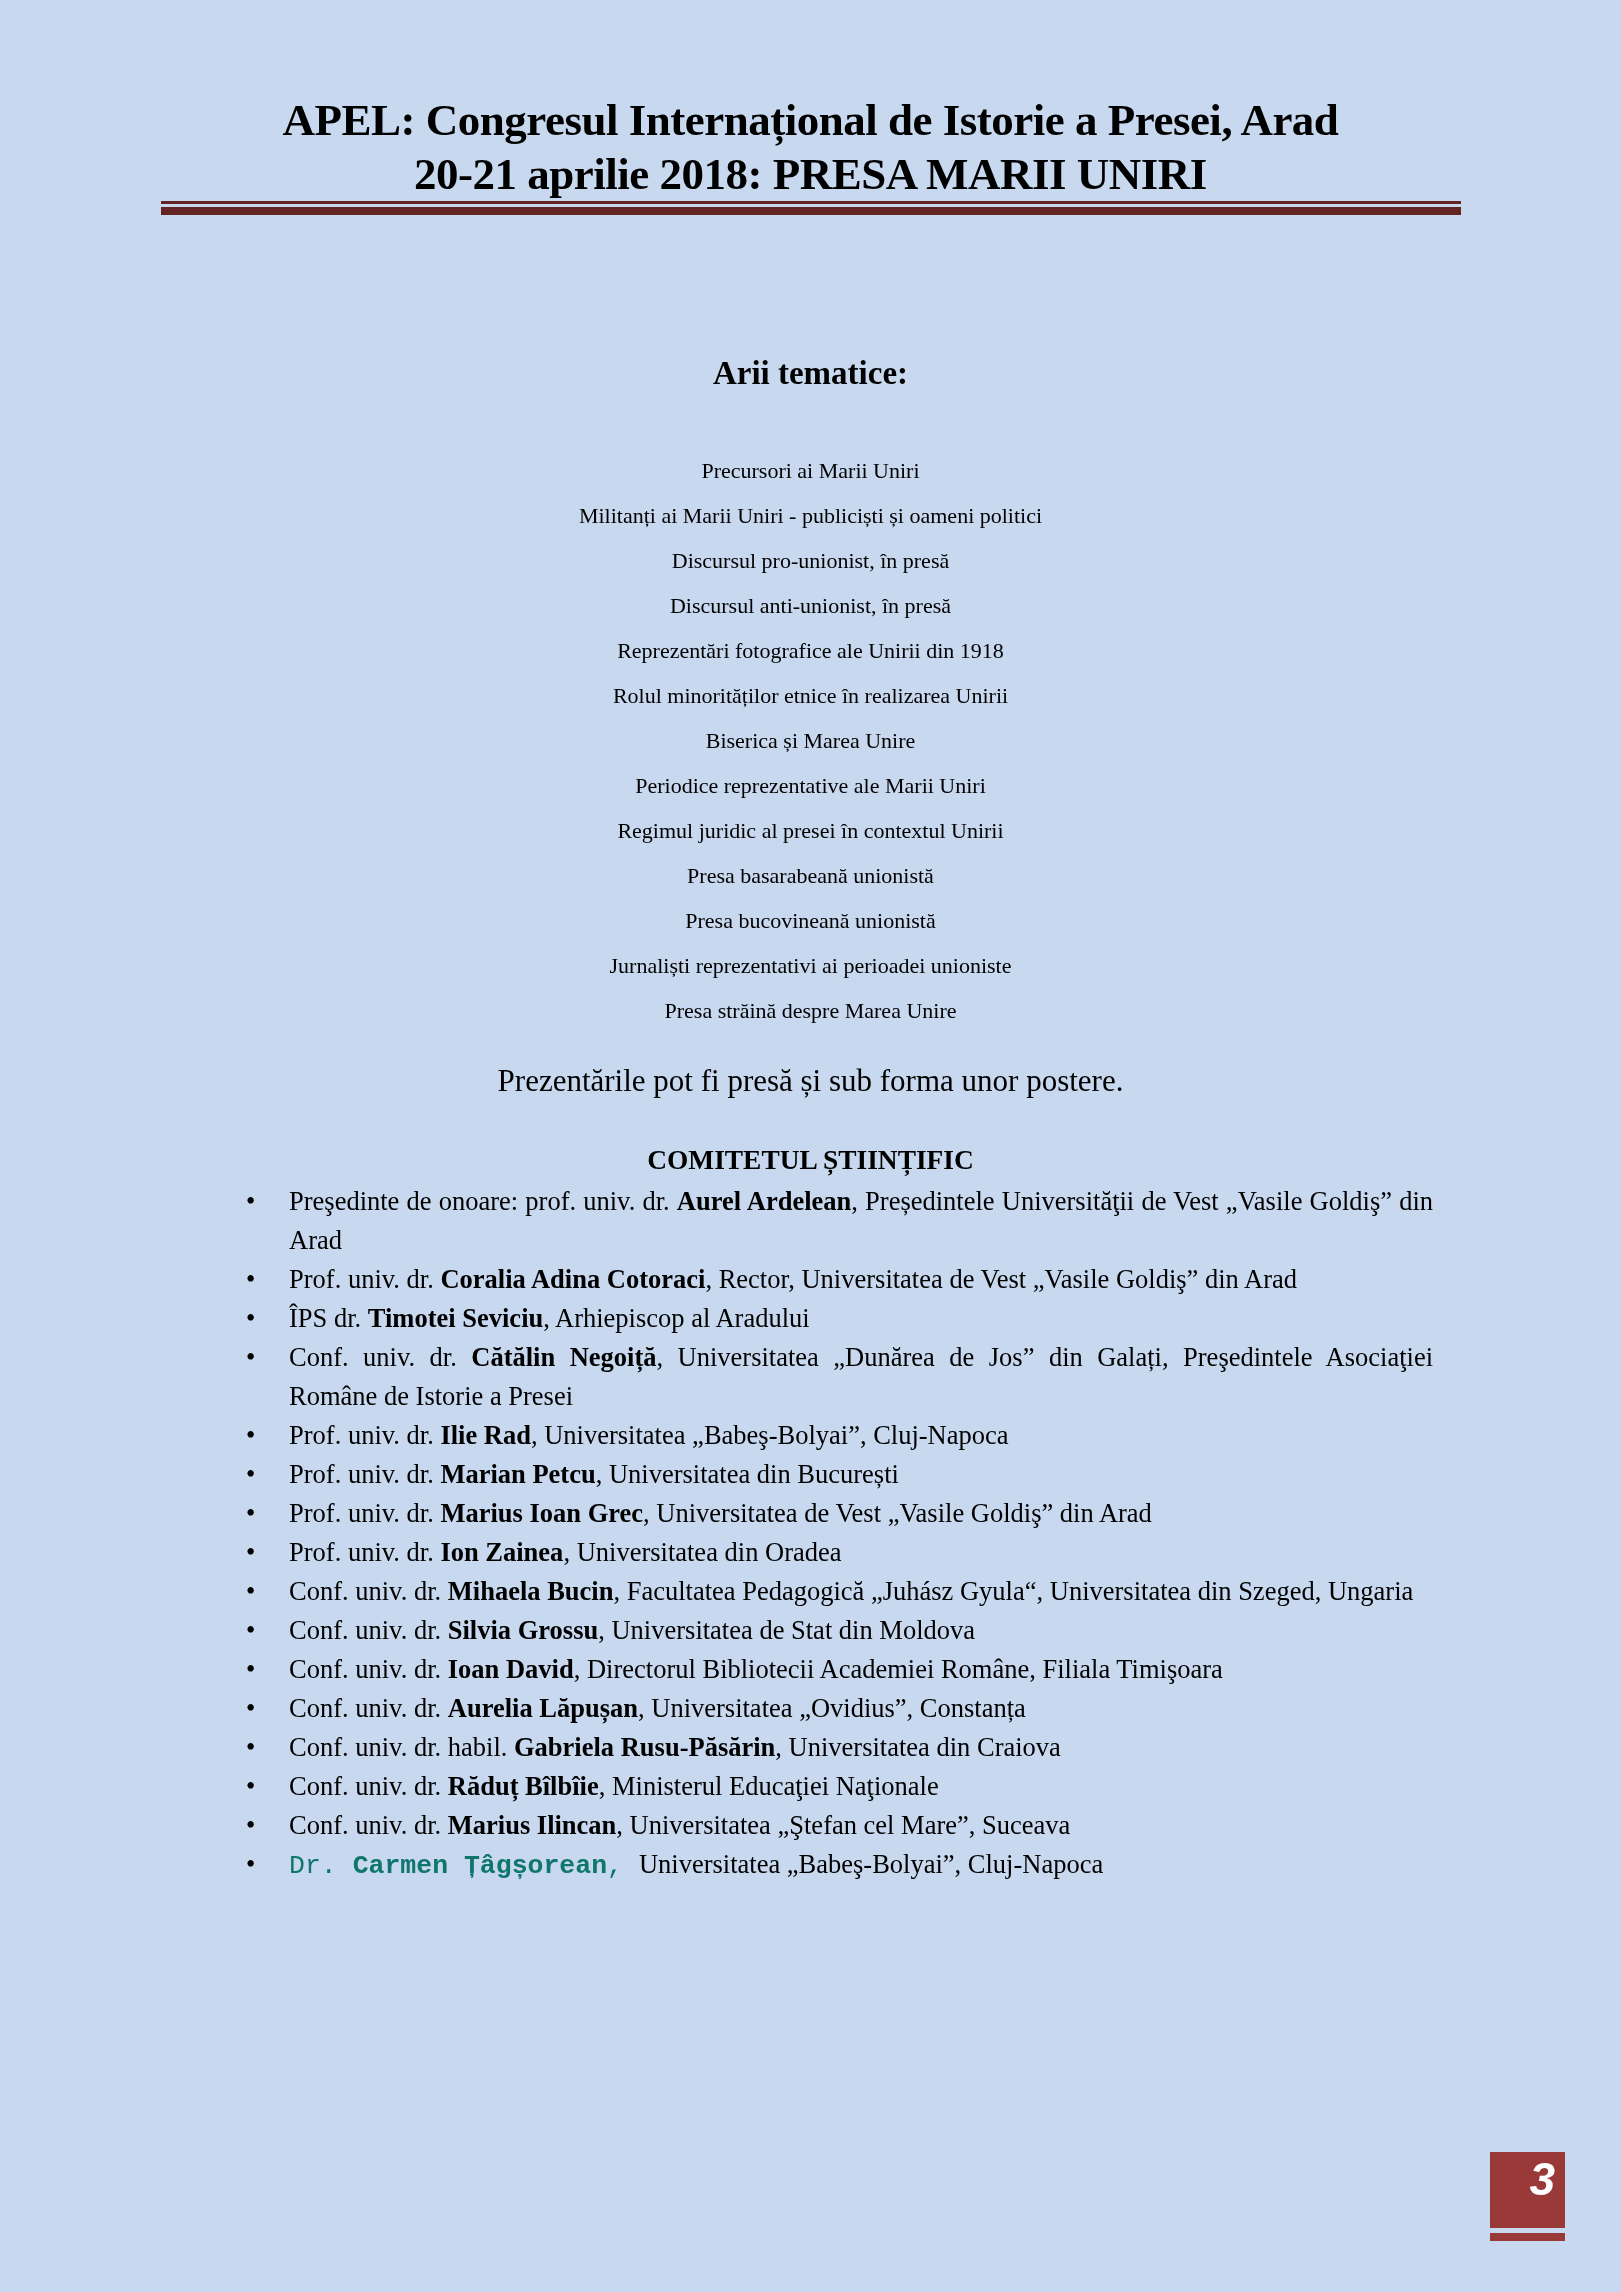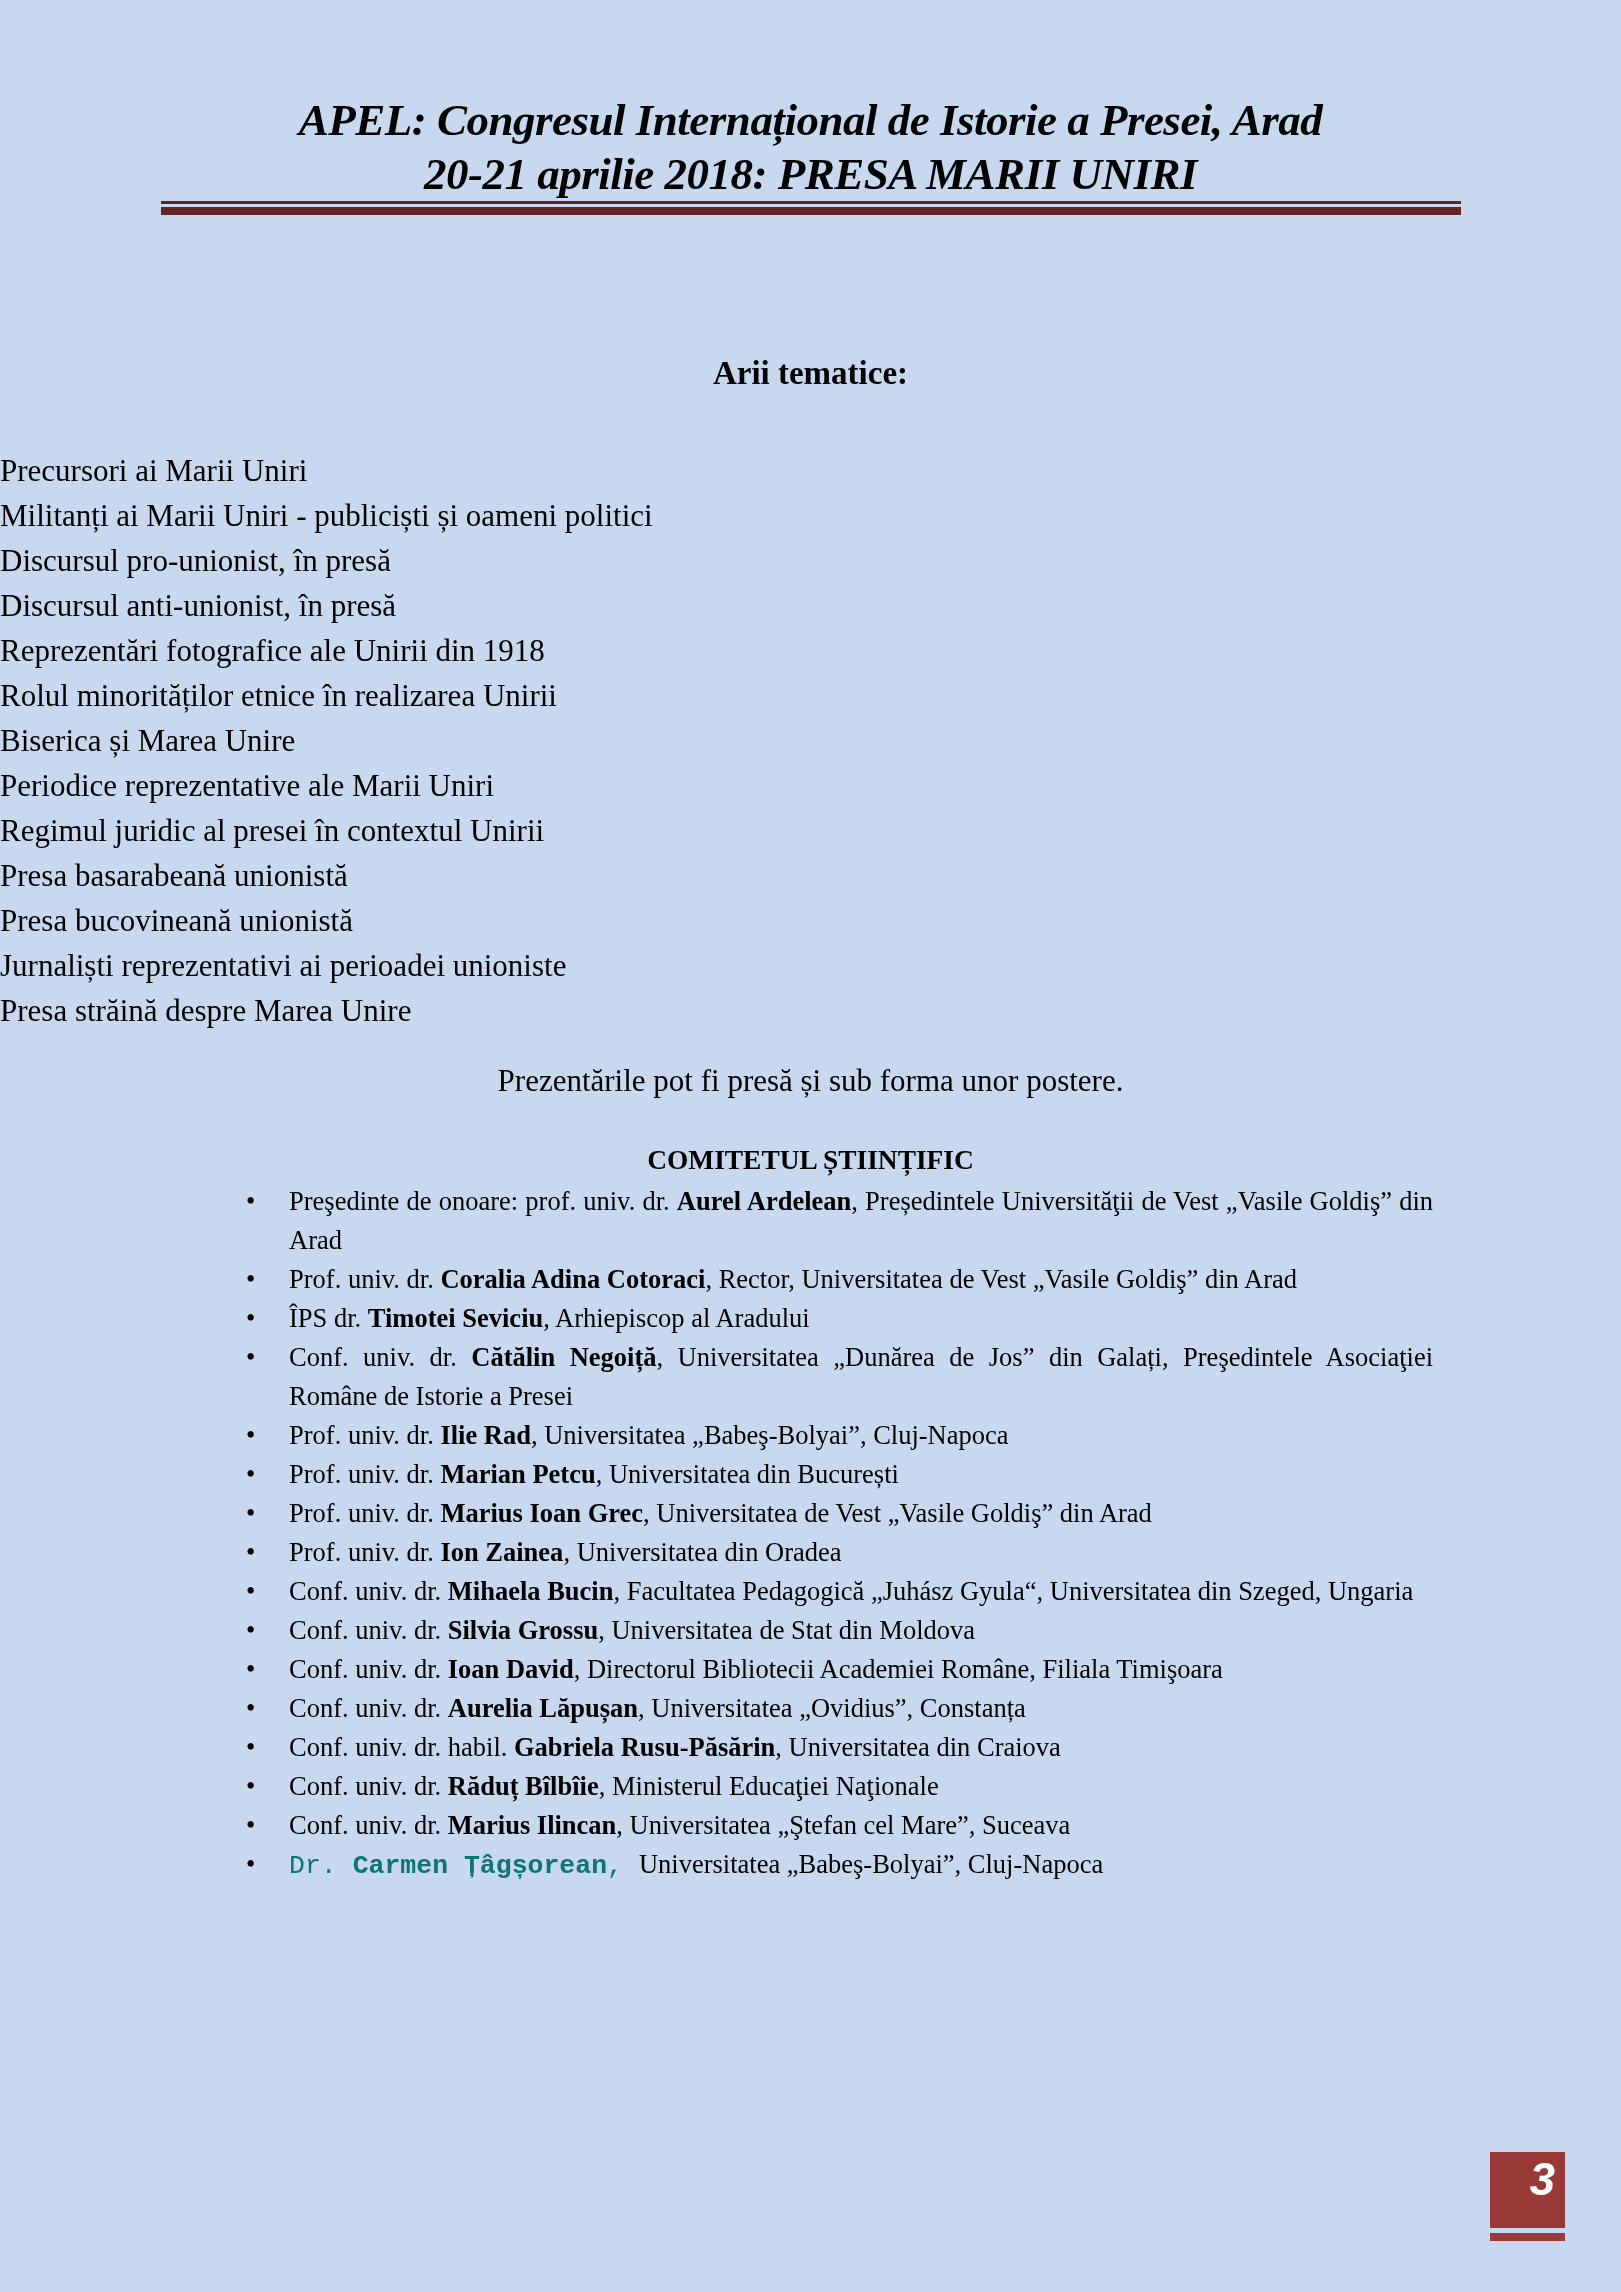--- a/index.html
+++ b/index.html
@@ -13,42 +13,41 @@
     overflow: hidden;
   }
   .title-block {
     position: absolute;
     top: 93px; left: 0; right: 0;
     text-align: center;
     font-weight: 700;
     font-size: 45px;
     line-height: 54px;
     letter-spacing: -0.5px;
-    font-style: italic;
   }
   .divider {
     position: absolute;
     left: 161px; top: 201px;
     width: 1300px;
     height: 2.9px;
     border-top: 3.9px solid #632423;
     border-bottom: 8.8px solid #632423;
   }
   .themes-heading {
     position: absolute;
     top: 355px; left: 0; right: 0;
     text-align: center;
     font-size: 33px;
     font-weight: 700;
   }
   .themes-list {
     position: absolute;
     top: 448px; left: 0; right: 0;
-    text-align: left;
-    font-size: 31px;
+    text-align: center;
+    font-size: 22px;
     line-height: 45px;
   }
   .note {
     position: absolute;
     top: 1063px; left: 0; right: 0;
     text-align: center;
     font-size: 31px;
   }
   .committee-heading {
     position: absolute;

